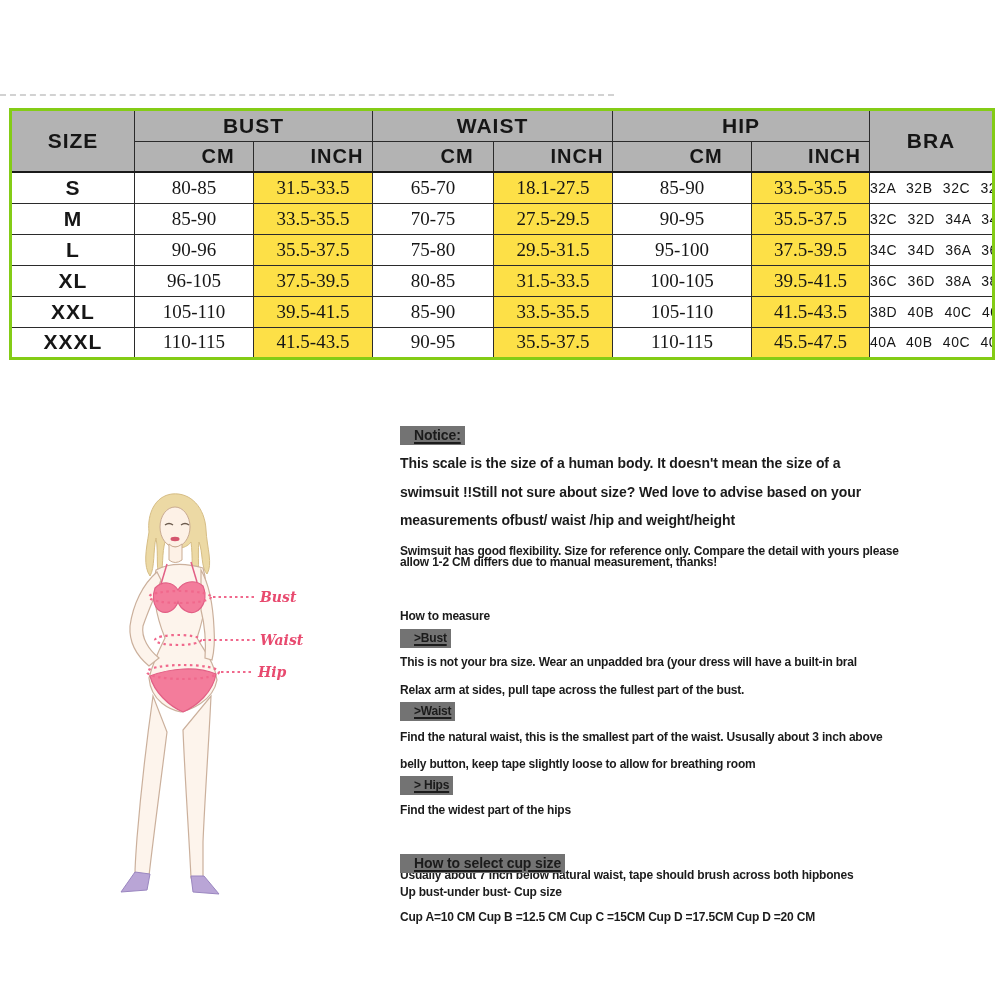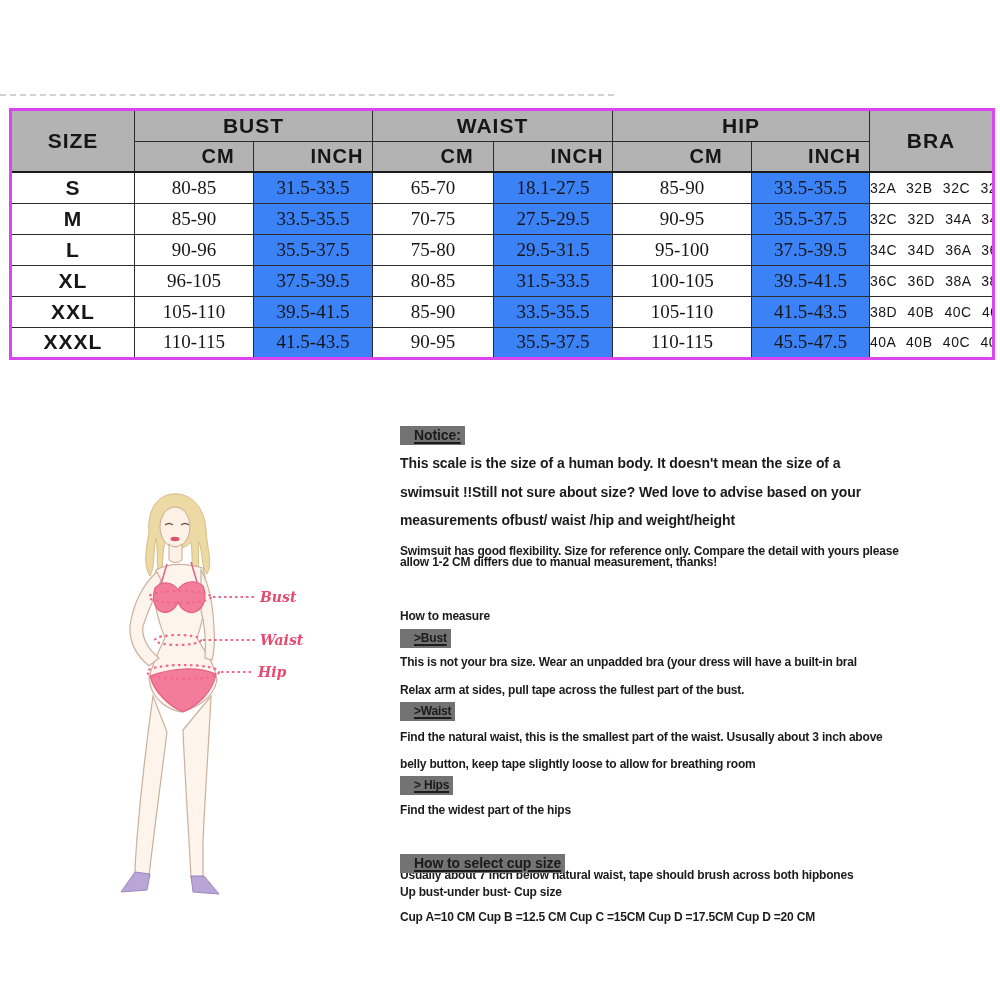--- a/index.html
+++ b/index.html
@@ -5,35 +5,35 @@
   html,body{margin:0;padding:0;}
   body{
     width:1000px;height:1000px;position:relative;background:#ffffff;
     font-family:"Liberation Sans",sans-serif;overflow:hidden;
   }
   
   .top-divider{position:absolute;left:0;top:94px;width:614px;border-top:2px dashed #d2d2d2;}
 
   
   .chart-wrap{position:absolute;left:9px;top:108px;}
-  table.size-chart{border-collapse:collapse;table-layout:fixed;width:983px;border:3px solid #d946ef;}
+  table.size-chart{border-collapse:collapse;table-layout:fixed;width:983px;border:3px solid #84cc16;}
   table.size-chart th, table.size-chart td{
     border:1px solid #2b2b2b;text-align:center;vertical-align:middle;padding:0;
     color:#161616;overflow:hidden;white-space:nowrap;
   }
   table.size-chart thead th{
     background:#b3b3b3;font-family:"Liberation Sans",sans-serif;
     font-size:21px;font-weight:600;letter-spacing:1px;height:30px;
   }
   table.size-chart thead tr.subhead th{font-size:20px;height:29px;padding-left:48px;}
   table.size-chart thead{border-bottom:2px solid #1a1a1a;}
   table.size-chart tbody tr{height:31px;}
   td.c-size{font-size:21px;font-weight:700;letter-spacing:1px;background:#ffffff;}
   td.c-num{font-family:Liberation Serif, serif;font-size:19px;background:#ffffff;}
-  td.c-inch{background:#3b82f6;}
+  td.c-inch{background:#fde047;}
   td.c-bra{font-size:14px;background:#ffffff;word-spacing:6px;letter-spacing:0.5px;}
 
   
   .notes{position:absolute;left:400px;top:0;width:585px;}
   .ln{
     position:absolute;left:0;white-space:nowrap;color:#1b1b1b;
     font-weight:700;font-size:12px;letter-spacing:-0.2px;line-height:18px;
   }
   .ln.big{font-size:14px;letter-spacing:-0.1px;}
   .hl{

